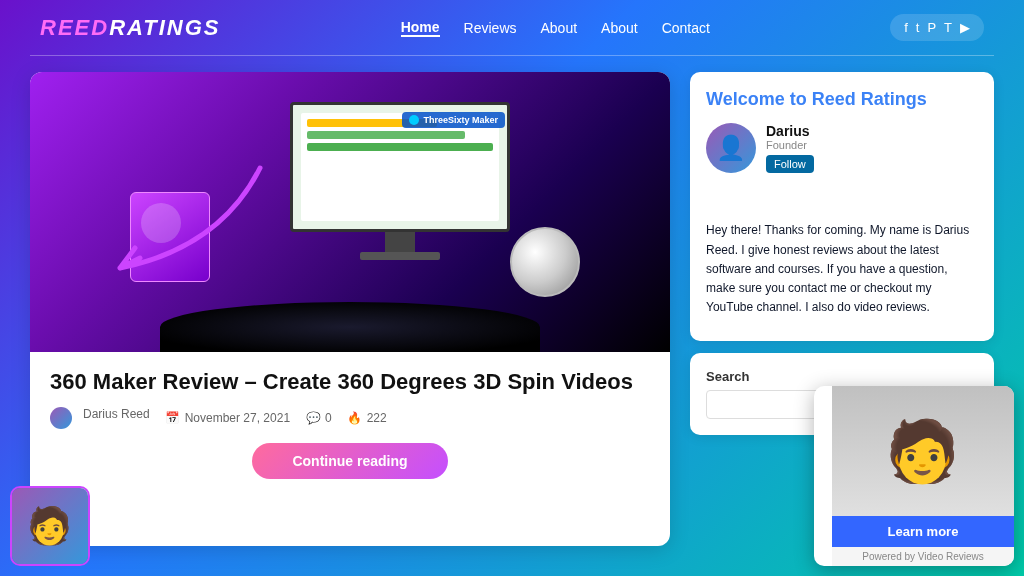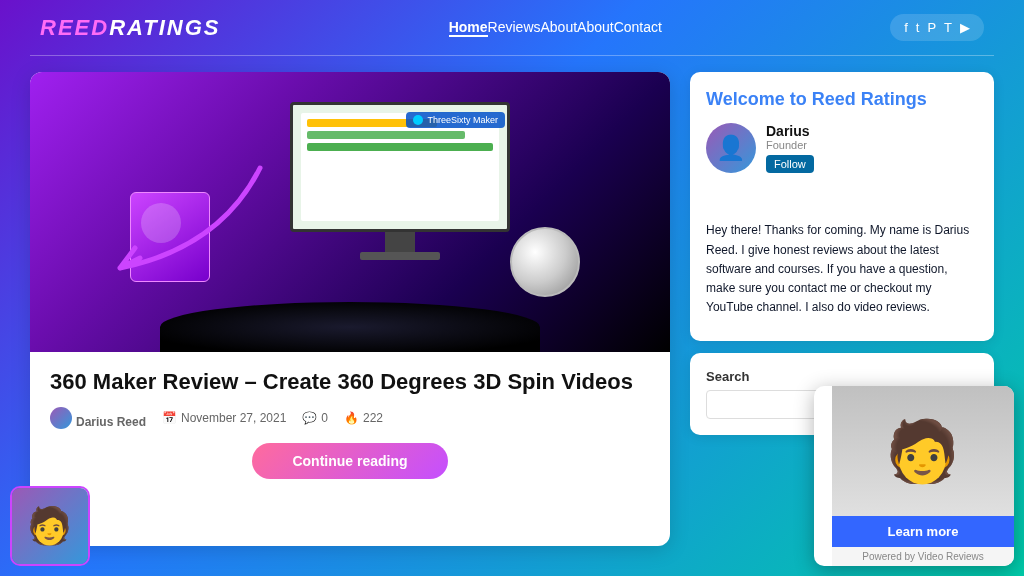--- a/index.html
+++ b/index.html
@@ -24,20 +24,22 @@
       font-size: 22px;
       font-weight: 900;
       color: #fff;
       letter-spacing: 2px;
       text-transform: uppercase;
       font-style: italic;
     }
     .logo span { color: #ff6cf6; }
     .nav {
       display: flex;
+      align-items: center;
+      gap: 24px;
     }
     .nav a {
       color: #fff;
       text-decoration: none;
       font-size: 14px;
       font-weight: 500;
     }
     .nav a.active { font-weight: 700; border-bottom: 2px solid #fff; }
     .social-icons {
       display: flex;
@@ -134,21 +136,21 @@
       border-radius: 2px;
     }
     
     .threesixty-label {
       position: absolute;
       top: 40px;
       right: 165px;
       background: rgba(0,80,200,0.85);
       color: #fff;
       font-size: 9px;
-      font-weight: normal;
+      font-weight: bold;
       padding: 3px 7px;
       border-radius: 4px;
       display: flex;
       align-items: center;
       gap: 4px;
       z-index: 10;
     }
     .threesixty-dot {
       width: 10px;
       height: 10px;
@@ -216,23 +218,22 @@
     .article-meta {
       display: flex;
       align-items: center;
       gap: 16px;
       font-size: 12px;
       color: #666;
       margin-bottom: 14px;
     }
     .meta-author {
       display: flex;
-      align-items: flex-end;
-      gap: 4px;
-      font-weight: bold;
+      align-items: flex-start;
+      gap: 11px;
     }
     .author-avatar {
       width: 22px;
       height: 22px;
       border-radius: 50%;
       background: linear-gradient(135deg, #9b59b6, #3498db);
     }
     .meta-item {
       display: flex;
       align-items: center;

